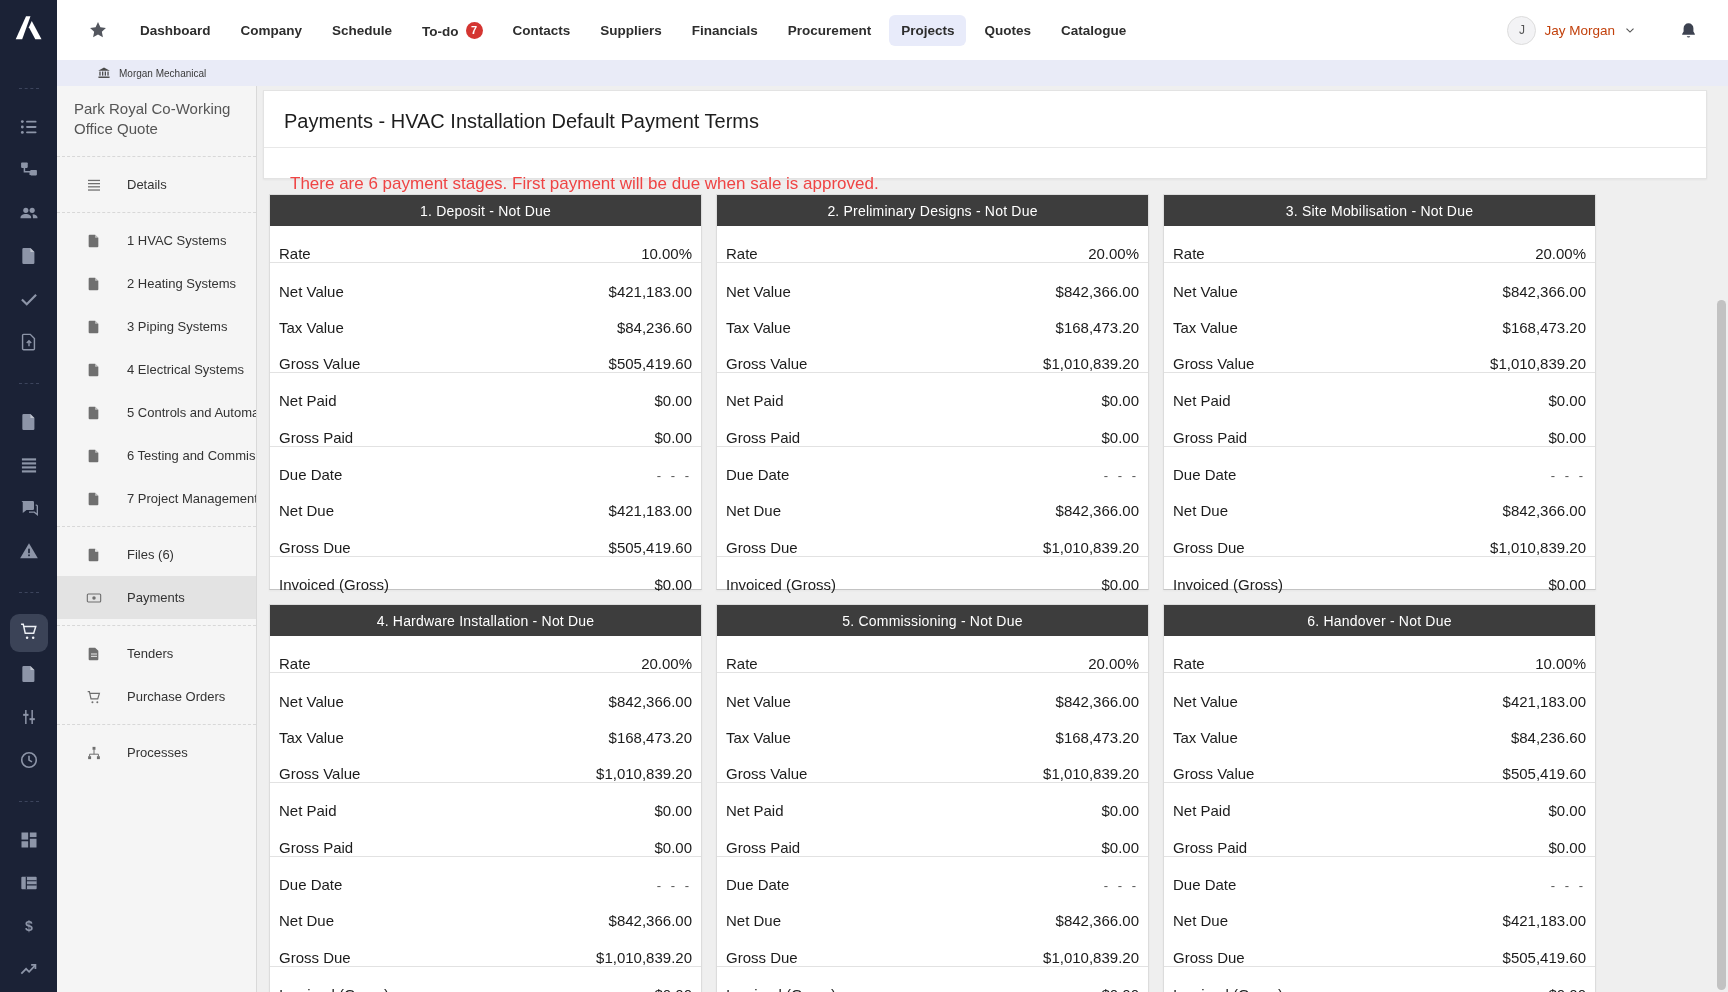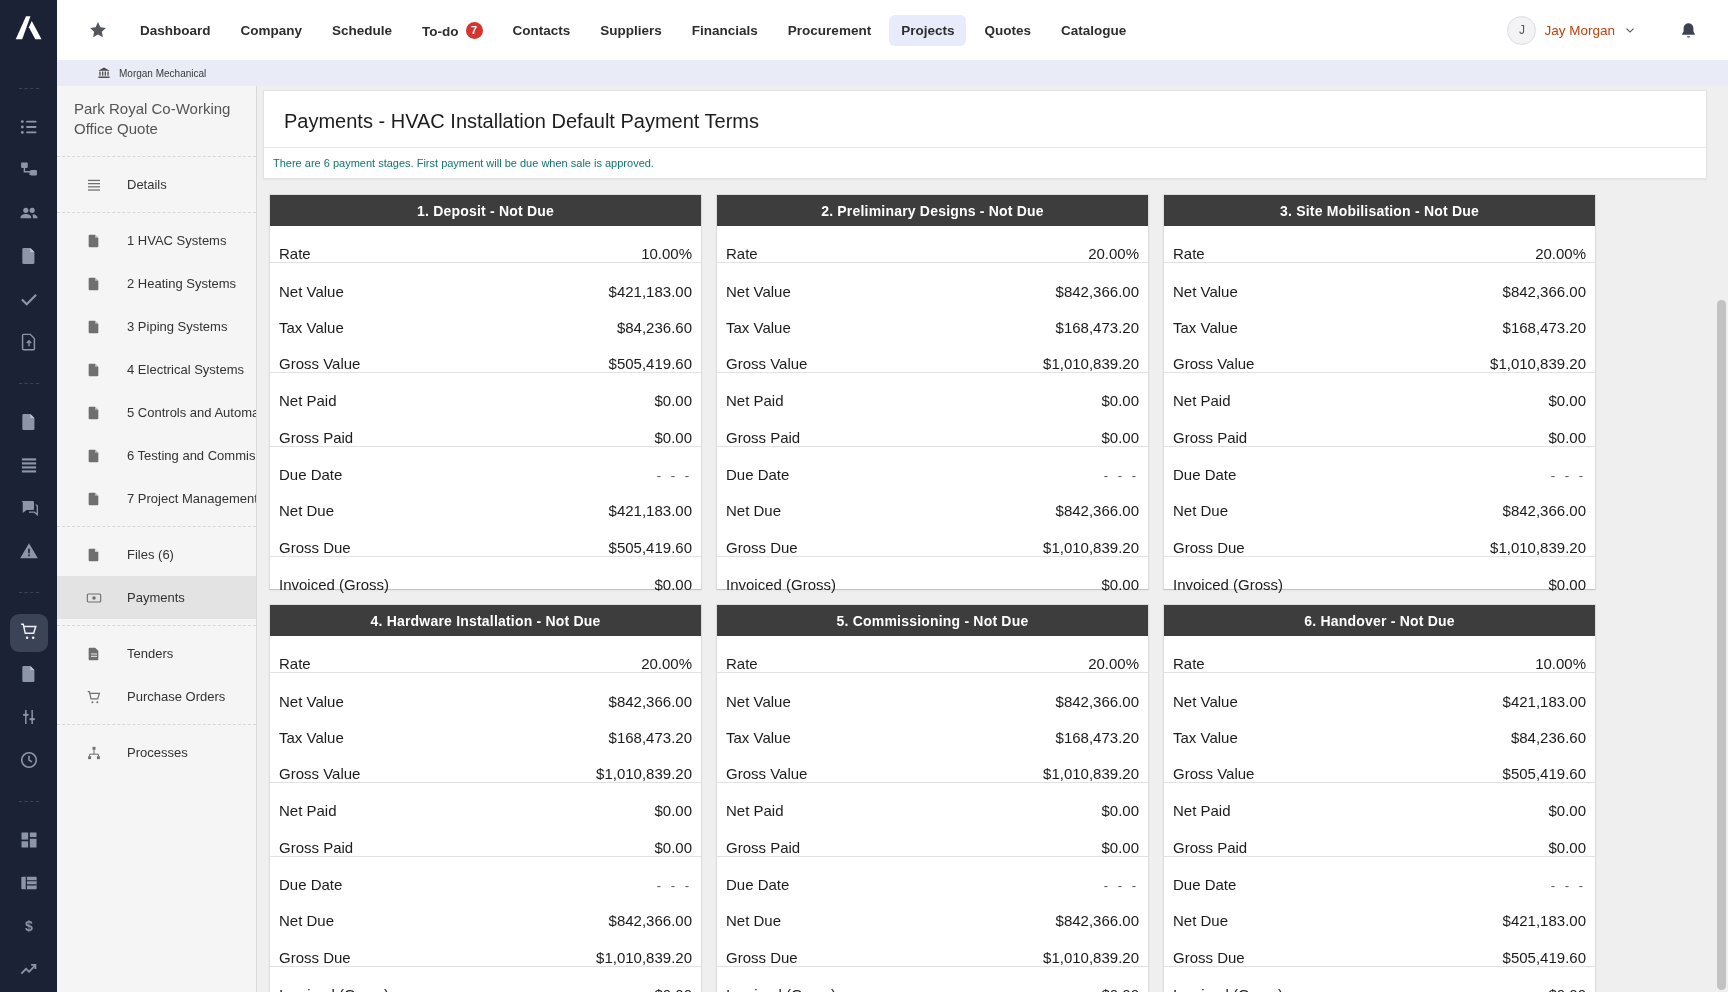--- a/index.html
+++ b/index.html
@@ -38,24 +38,24 @@
   .sb-title{margin:13px 14px 18px 17px;font-size:15px;line-height:1.3;color:#555}
   .sb-divider{border-top:1px dashed #d8d8d8;margin:6px 0}
   .sb-item{height:43px;display:flex;align-items:center;padding-left:29px;gap:25px;font-size:13px;color:#333;cursor:pointer;white-space:nowrap;overflow:hidden}
   .sb-item .ic{color:#6f6f6f;display:flex;flex:0 0 auto}
   .sb-item .ic svg{width:16px;height:16px}
   .sb-item.active{background:#e3e3e3}
   
   .headcard{position:absolute;left:263px;top:90px;width:1444px;height:89px;background:#fff;border:1px solid #e3e3e3;box-sizing:border-box;box-shadow:0 1px 2px rgba(0,0,0,.05);z-index:1}
   .headcard h1{margin:4px;padding:15px 0 0 16px;font-size:20px;font-weight:500;color:#1d1d1d;line-height:23px}
   .hc-divider{margin-top:14px;border-top:1px solid #e8e8e8}
-  .headcard p{margin:0;padding:9px 0 0 9px;font-size:11px;color:#0f766e}
+  .headcard p{margin:17px;padding:9px 0 0 9px;font-size:17px;color:#ef4444}
   .cards{position:absolute;left:269px;top:194px;width:1327px;display:grid;grid-template-columns:repeat(3,433px);column-gap:14px;row-gap:14px;z-index:1}
   .card{background:#fff;border:1px solid #dcdcdc;border-bottom-color:#c3c3c3;box-sizing:border-box;height:396px;box-shadow:0 1px 2px rgba(0,0,0,.04)}
-  .card-header{height:31px;background:#3d3d3d;color:#fff;font-size:14px;font-weight:700;display:flex;align-items:center;justify-content:center;letter-spacing:.2px}
+  .card-header{height:31px;background:#3d3d3d;color:#fff;font-size:14px;font-weight:400;display:flex;align-items:center;justify-content:center;letter-spacing:.2px}
   .card-row{height:36.3px;display:flex;align-items:flex-end;justify-content:space-between;padding:0 9px;font-size:15px;color:#1c1c1c}
   .card-row.sep{border-bottom:1px solid #e2e2e2}
   .card-row .val{color:#1b1b1b}
   .card-row .val.dash{color:#555;letter-spacing:3px;font-size:13px}
   .vscroll{position:absolute;right:2px;top:300px;width:9px;height:690px;background:#c2c2c2;border-radius:5px;cursor:pointer;z-index:7}
 </style>
 </head>
 <body>
 
 <div class="topnav">

